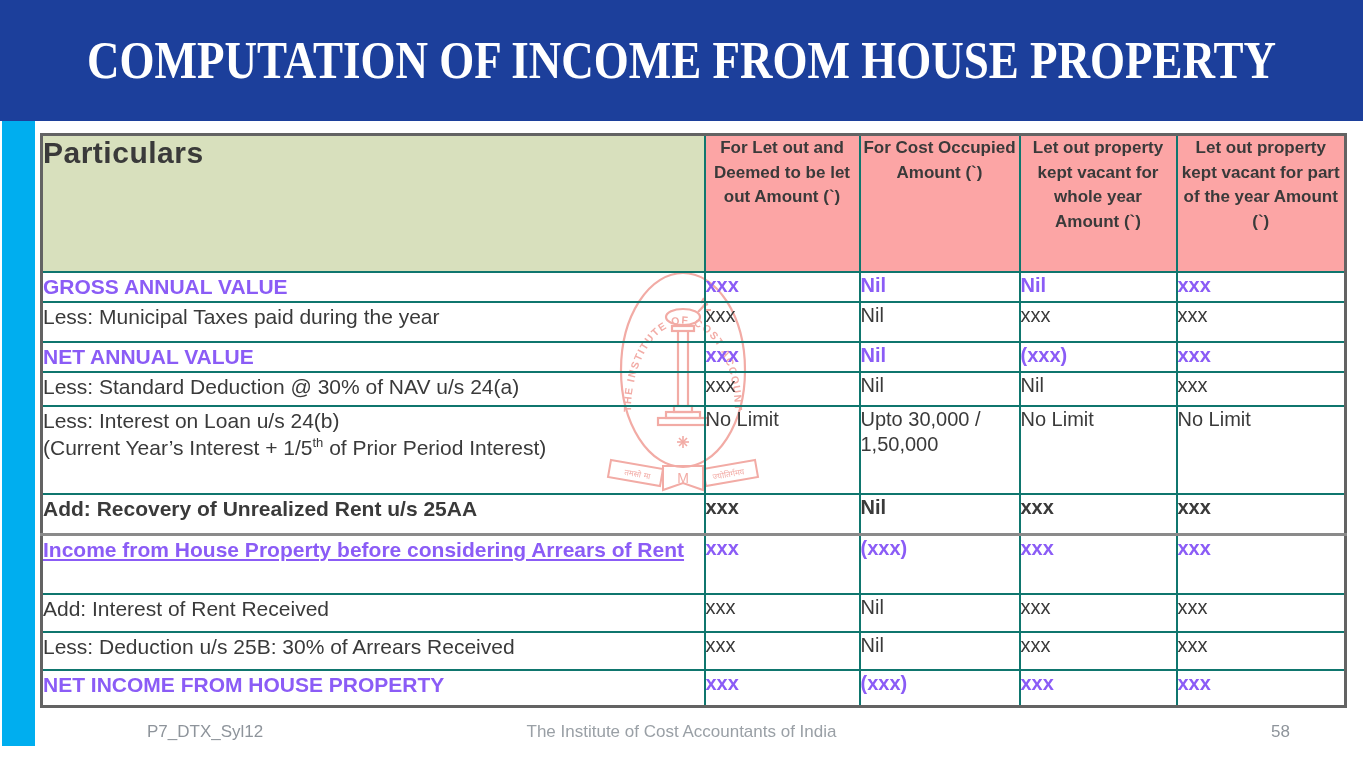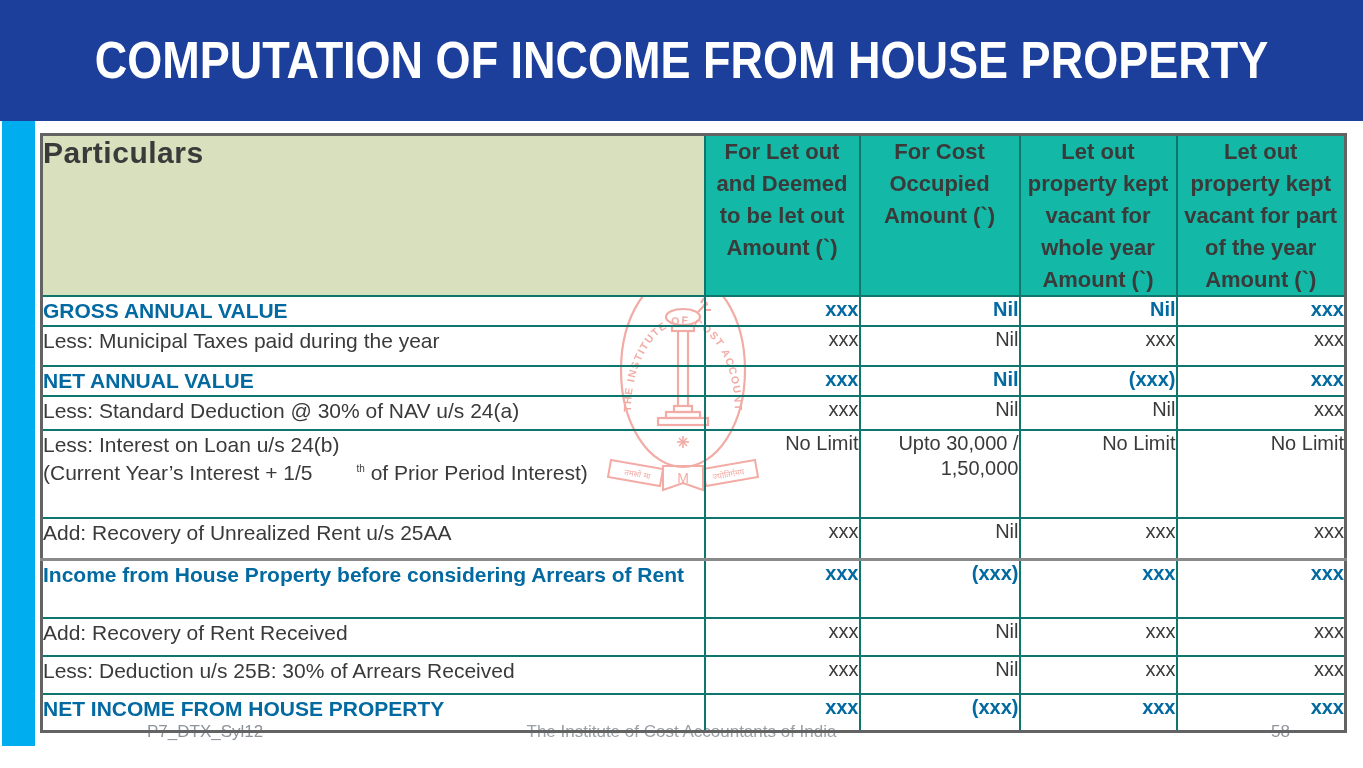--- a/index.html
+++ b/index.html
@@ -4,21 +4,21 @@
 <style>
   html,body{margin:0;padding:0;}
   body{
     width:1363px;height:768px;position:relative;overflow:hidden;
     background:#ffffff;
     font-family:"Liberation Sans","DejaVu Sans",sans-serif;
   }
   
   .top-bar{
     position:absolute;left:0;top:0;width:1363px;height:121px;
-    background:#1c3f9b;display:flex;align-items:center;justify-content:center;
+    background:#1c3f9b;display:flex;align-items:center;justify-content:center;font-family:Liberation Serif, serif;
   }
   .top-bar h1{
     margin:0;color:#ffffff;font-size:45px;font-weight:700;letter-spacing:0px;
     transform:scaleY(1.15);transform-origin:center;white-space:nowrap;
   }
   
   .side-stripe{
     position:absolute;left:2px;top:121px;width:33px;height:625px;
     background:#00aeef;
   }
@@ -36,37 +36,37 @@
     border:2px solid #0f766e;
     padding:0;vertical-align:top;color:#3a3a3a;
     overflow:hidden;
   }
   table.comp{border:3px solid #636363;}
   th.part{
     background:#d8e0bd;text-align:left;font-size:30px;font-weight:700;color:#222222;
     padding:8px 6px 0 13px;letter-spacing:0.5px;
   }
   th.ch{
-    background:#14b8a6;text-align:center;font-size:22px;font-weight:700;color:#222222;
+    background:#fca5a5;text-align:center;font-size:17px;font-weight:700;color:#222222;
     line-height:1.45;padding:8px 3px 0 3px;
   }
   td.lbl{
     text-align:left;font-size:21px;padding:3px 4px 0 13px;line-height:1.3;
     white-space:nowrap;
   }
-  td.lbl.justify{white-space:normal;text-align:justify;padding-right:2px;}
+  td.lbl.justify{white-space:normal;text-align:justify;padding-right:2px;text-decoration:underline;}
   td.val{
-    text-align:right;font-size:20px;padding:3px 9px 0 4px;line-height:1.25;
-  }
-  tr.bold td{font-weight:700;color:#0369a1;}
-  sup{font-size:10px;line-height:0;margin-left:44px;}
+    font-size:20px;padding:3px 9px 0 4px;line-height:1.25;
+  }
+  tr.bold td{font-weight:700;color:#8b5cf6;}
+  sup{font-size:13px;line-height:0;}
   
   tr.rh{height:137px;}
   tr.h30{height:30px;} tr.h32{height:40px;} tr.h34{height:34px;}
-  tr.h38{height:38px;} tr.h41{height:41px;}
+  tr.h38{height:38px;} tr.h41{height:41px;font-weight:bold;}
   tr.h69{height:88px;} tr.h59{height:59px;} tr.h37{height:37px;}
   tr.thick-top td{border-top:3px solid #8a8a8a;}
   tr.dark-top td{border-top:2px solid #ef4444;}
   
   .footer{
     position:absolute;left:0;top:722px;width:1363px;height:30px;
     color:#8e949b;font-size:17px;
   }
   .footer .f-left{position:absolute;left:147px;top:0;}
   .footer .f-center{position:absolute;left:0;right:0;text-align:center;top:0;color:#9aa0a6;}
@@ -191,21 +191,21 @@
 
         <tr class="h59 bold thick-top">
           <td class="lbl justify">Income from House Property before considering Arrears of Rent</td>
           <td class="val">xxx</td>
           <td class="val">(xxx)</td>
           <td class="val">xxx</td>
           <td class="val">xxx</td>
         </tr>
 
         <tr class="h38">
-          <td class="lbl">Add: Recovery of Rent Received</td>
+          <td class="lbl">Add: Interest of Rent Received</td>
           <td class="val">xxx</td>
           <td class="val">Nil</td>
           <td class="val">xxx</td>
           <td class="val">xxx</td>
         </tr>
 
         <tr class="h38">
           <td class="lbl">Less: Deduction u/s 25B: 30% of Arrears Received</td>
           <td class="val">xxx</td>
           <td class="val">Nil</td>

